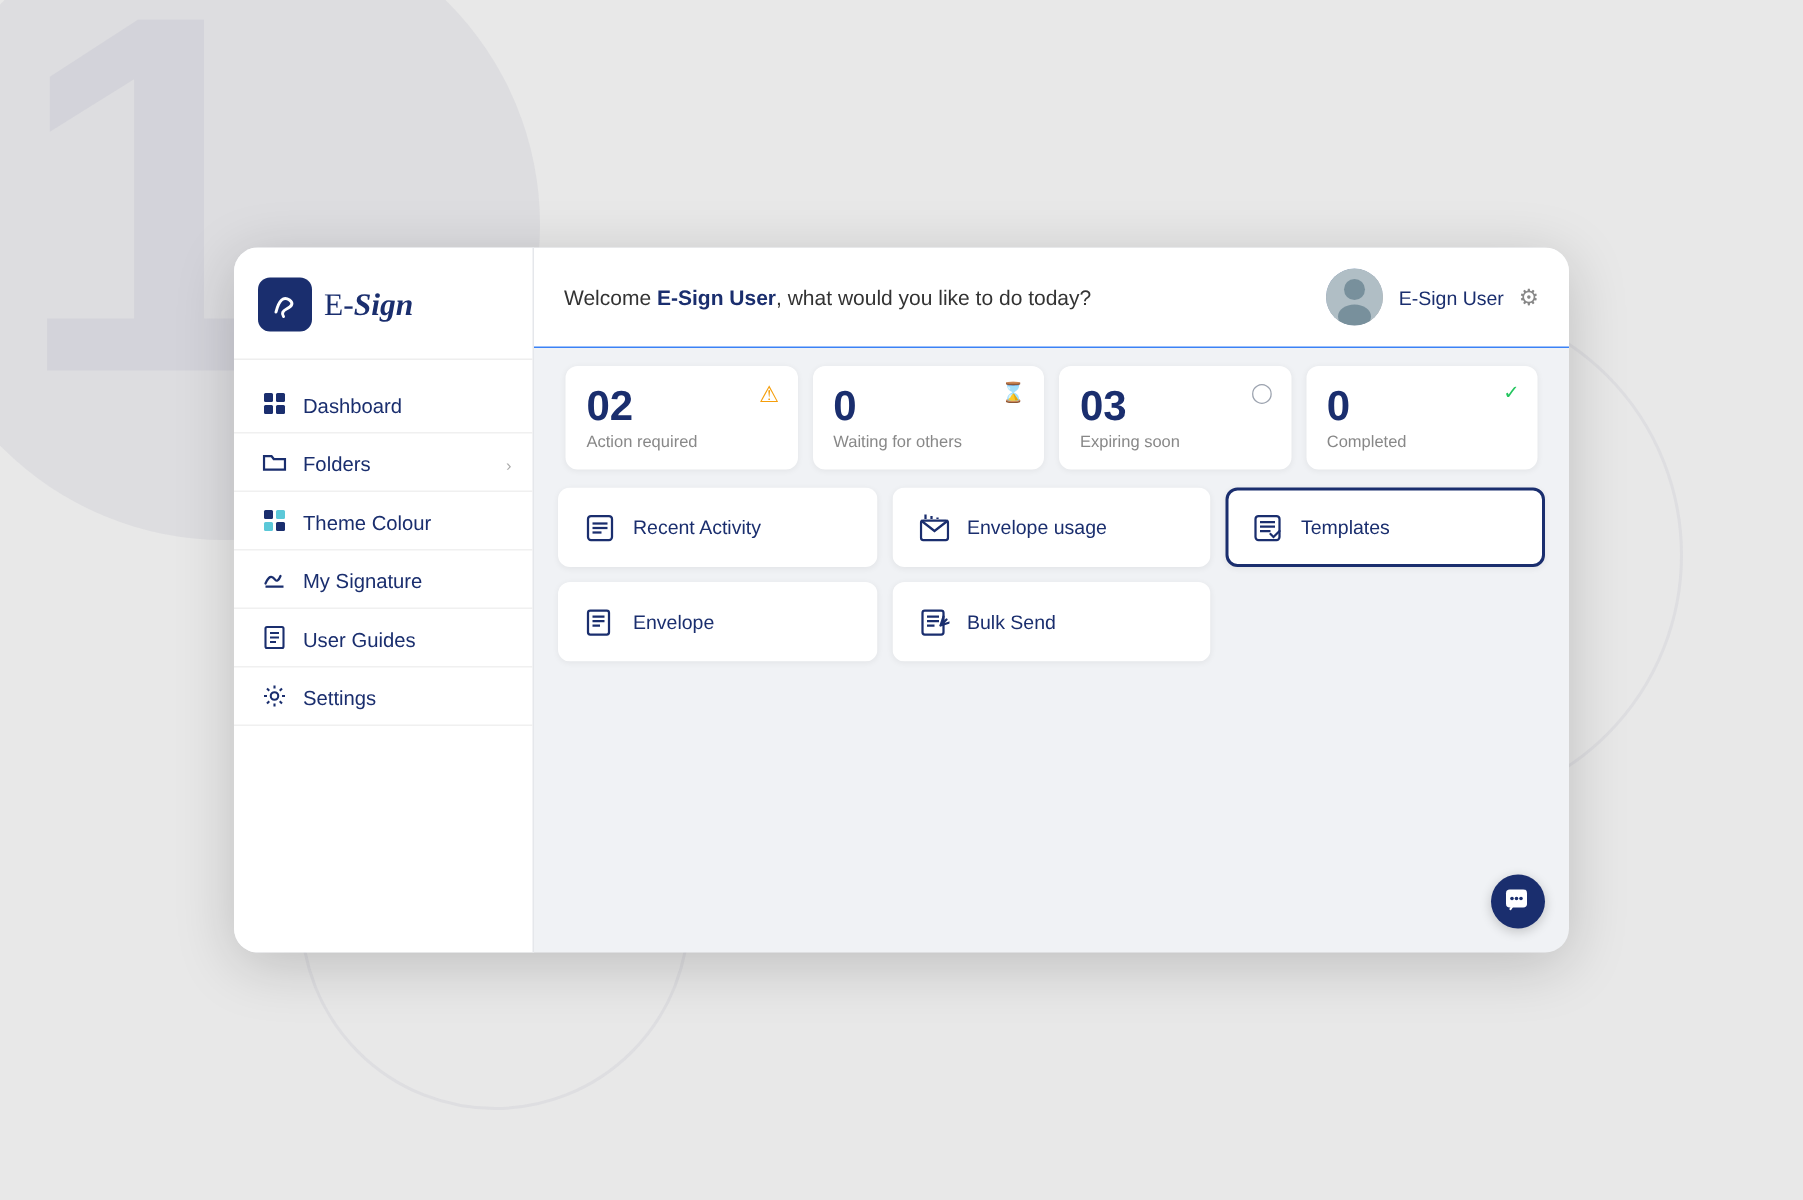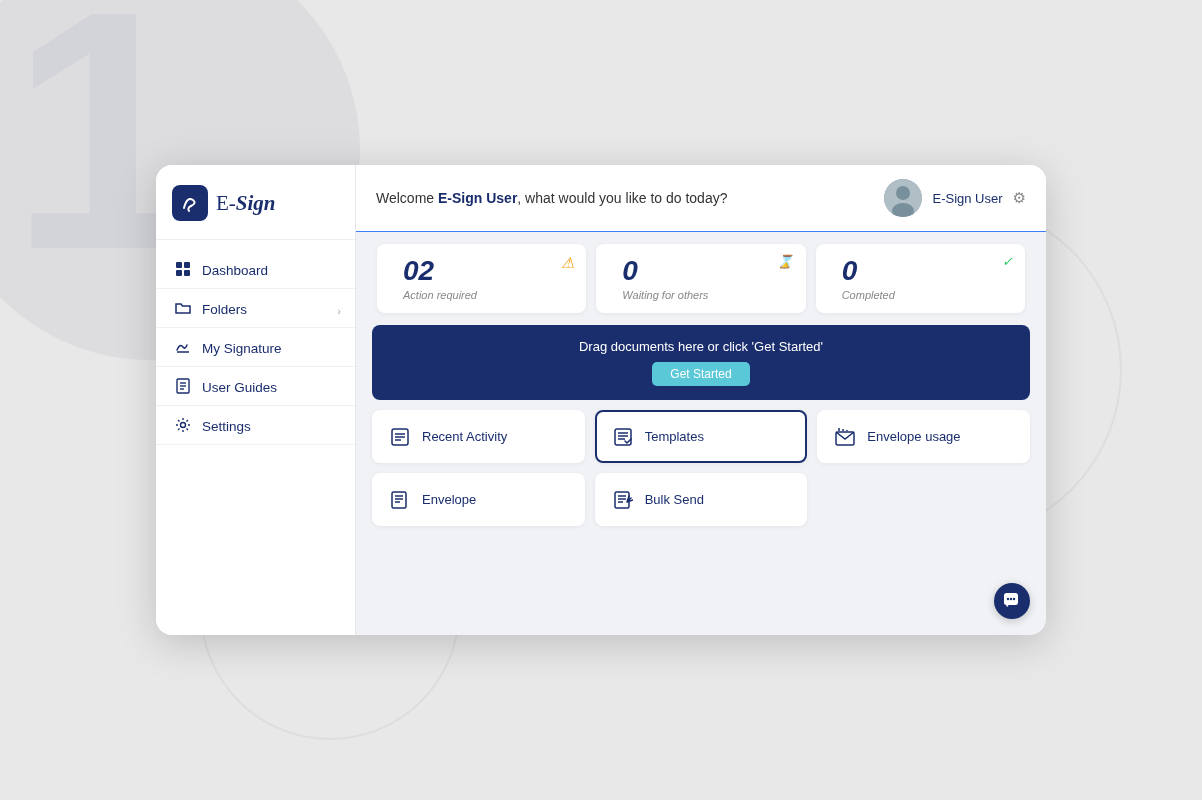--- a/index.html
+++ b/index.html
@@ -214,28 +214,27 @@
       display: flex;
       gap: 0;
       padding: 12px 16px;
       background: #f0f2f5;
     }
     .stat-card {
       background: #fff;
       border-radius: 8px;
       flex: 1;
       margin: 0 5px;
-      padding: 12px 26px;
+      padding: 12px 14px;
       display: flex;
       flex-direction: column;
       align-items: flex-start;
       position: relative;
       box-shadow: 0 1px 4px rgba(0,0,0,0.06);
       min-width: 0;
-      font-style: italic;
     }
     .stat-number {
       font-size: 28px;
       font-weight: 700;
       color: #1a2e6e;
       line-height: 1.1;
     }
     .stat-label {
       font-size: 11px;
       color: #888;
@@ -370,20 +369,31 @@
       <li class="nav-item">
         <span class="nav-icon">
           <svg width="16" height="14" viewBox="0 0 16 14" fill="none" stroke="#1a2e6e" stroke-width="1.5">
             <path d="M1 3h5l1.5 2H15v7H1z"></path>
           </svg>
         </span>
         <span>Folders</span>
         <span class="nav-arrow">›</span>
       </li>
 
+      <li class="nav-item">
+        <span class="nav-icon">
+          <svg width="16" height="16" viewBox="0 0 16 16" fill="#1a2e6e">
+            <rect x="1" y="1" width="6" height="6" rx="1"></rect>
+            <rect x="9" y="1" width="6" height="6" rx="1" fill="#5bc8d8"></rect>
+            <rect x="1" y="9" width="6" height="6" rx="1" fill="#5bc8d8"></rect>
+            <rect x="9" y="9" width="6" height="6" rx="1"></rect>
+          </svg>
+        </span>
+        <span>Theme Colour</span>
+      </li>
 
       <li class="nav-item">
         <span class="nav-icon">
           <svg width="16" height="14" viewBox="0 0 16 14" fill="none" stroke="#1a2e6e" stroke-width="1.5">
             <path d="M2 10 Q5 3 8 7 Q10 10 12 5" stroke-linecap="round"></path>
             <line x1="2" y1="12" x2="14" y2="12"></line>
           </svg>
         </span>
         <span>My Signature</span>
       </li>
@@ -442,71 +452,72 @@
         <span class="stat-label">Action required</span>
         <span class="stat-icon orange">⚠</span>
       </div>
 
       <div class="stat-card">
         <span class="stat-number">0</span>
         <span class="stat-label">Waiting for others</span>
         <span class="stat-icon gray" style="font-size:13px;">⌛</span>
       </div>
 
+      <div class="stat-card">
+        <span class="stat-number">03</span>
+        <span class="stat-label">Expiring soon</span>
+        <span class="stat-icon gray" style="font-size:13px;">◯</span>
+      </div>
 
       <div class="stat-card">
         <span class="stat-number">0</span>
         <span class="stat-label">Completed</span>
         <span class="stat-icon green" style="font-size:13px;">✓</span>
       </div>
     </div>
 
-    <div class="upload-banner">
-      <span class="upload-banner-text">Drag documents here or click 'Get Started'</span>
-      <button class="get-started-btn">Get Started</button>
-    </div>
 
     <div class="tiles-grid">
 
       <div class="tile">
         <span class="tile-icon">
           <svg width="20" height="20" viewBox="0 0 20 20" fill="none" stroke="#1a2e6e" stroke-width="1.5">
             <rect x="2" y="2" width="16" height="16" rx="2"></rect>
             <line x1="5" y1="7" x2="15" y2="7"></line>
             <line x1="5" y1="10" x2="15" y2="10"></line>
             <line x1="5" y1="13" x2="11" y2="13"></line>
           </svg>
         </span>
         <span>Recent Activity</span>
+      </div>
+
+      <div class="tile">
+        <span class="tile-icon">
+          <svg width="20" height="20" viewBox="0 0 20 20" fill="none" stroke="#1a2e6e" stroke-width="1.5">
+            <rect x="1" y="5" width="18" height="13" rx="1.5"></rect>
+            <polyline points="1,5 10,12 19,5"></polyline>
+            <line x1="4" y1="4" x2="4" y2="1"></line>
+            <line x1="8" y1="4" x2="8" y2="2"></line>
+            <line x1="12" y1="4" x2="12" y2="3"></line>
+          </svg>
+        </span>
+        <span>Envelope usage</span>
       </div>
 
       <div class="tile active-tile">
         <span class="tile-icon">
           <svg width="20" height="20" viewBox="0 0 20 20" fill="none" stroke="#1a2e6e" stroke-width="1.5">
             <rect x="2" y="2" width="16" height="16" rx="2"></rect>
             <line x1="5" y1="6" x2="15" y2="6"></line>
             <line x1="5" y1="9" x2="15" y2="9"></line>
             <line x1="5" y1="12" x2="12" y2="12"></line>
             <path d="M12 14l2 2 4-4" stroke="#1a2e6e" stroke-width="1.5" stroke-linecap="round"></path>
           </svg>
         </span>
         <span>Templates</span>
-      </div>
-
-      <div class="tile">
-        <span class="tile-icon">
-          <svg width="20" height="20" viewBox="0 0 20 20" fill="none" stroke="#1a2e6e" stroke-width="1.5">
-            <rect x="1" y="5" width="18" height="13" rx="1.5"></rect>
-            <polyline points="1,5 10,12 19,5"></polyline>
-            <line x1="4" y1="4" x2="4" y2="1"></line>
-            <line x1="8" y1="4" x2="8" y2="2"></line>
-            <line x1="12" y1="4" x2="12" y2="3"></line>
-          </svg>
-        </span>
-        <span>Envelope usage</span>
       </div>
 
       <div class="tile">
         <span class="tile-icon">
           <svg width="20" height="20" viewBox="0 0 20 20" fill="none" stroke="#1a2e6e" stroke-width="1.5">
             <rect x="2" y="2" width="14" height="16" rx="1.5"></rect>
             <line x1="5" y1="6" x2="13" y2="6"></line>
             <line x1="5" y1="9" x2="13" y2="9"></line>
             <line x1="5" y1="12" x2="10" y2="12"></line>
           </svg>

